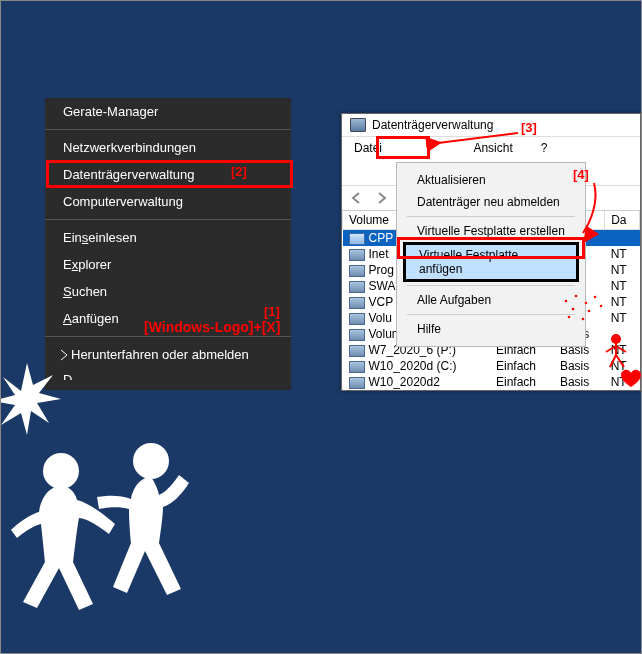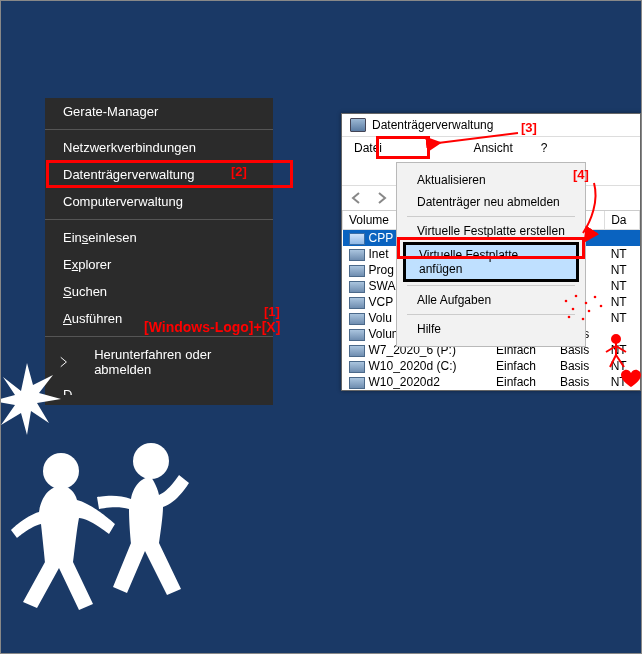--- a/index.html
+++ b/index.html
@@ -11,42 +11,41 @@
     position: relative;
     overflow: hidden;
     border: 1px solid #888;
   }
 
   
   .winx {
     position: absolute;
     left: 44px;
     top: 97px;
-    width: 228px;
+    width: 246px;
     background: #2b2b2b;
     color: #fff;
     padding: 6px 0 10px 0;
   }
   .winx .item {
     padding: 6px 18px;
     white-space: nowrap;
     font-size: 13px;
   }
   .winx .item.partial-top { padding-top: 0; }
   .winx .sep {
     height: 1px;
     background: #555;
     margin: 4px 0;
   }
   .winx .poweritem {
     display: flex;
     align-items: center;
     padding: 6px 12px;
-    gap: 24px;
-    justify-content: space-between;
+    gap: 0;
   }
   .winx u { text-decoration: underline; }
 
   
   .dm {
     position: absolute;
     left: 340px;
     top: 112px;
     width: 300px;
     background: #fff;
@@ -191,21 +190,21 @@
   <div class="item partial-top">Gerate-Manager</div>
   <div class="sep"></div>
   <div class="item">Netzwerkverbindungen</div>
   <div class="item">Datenträgerverwaltung</div>
   <div class="item">Computerverwaltung</div>
   <div class="sep"></div>
 
   <div class="item"><span>Ein</span><u>s</u><span>einlesen</span></div>
   <div class="item"><span>E</span><u>x</u><span>plorer</span></div>
   <div class="item"><span></span><u>S</u><span>uchen</span></div>
-  <div class="item"><span></span><u>A</u><span>usführen</span></div>
+  <div class="item"><span></span><u>A</u><span>anfügen</span></div>
   <div class="sep"></div>
   <div class="poweritem">
     <svg width="14" height="14" viewBox="0 0 14 14">
         <path d="M4 2l6 5-6 5" fill="none" stroke="#fff" stroke-width="1"></path>
       </svg>
     <span>Herunterfahren oder abmelden</span>
   </div>
   <div class="item" style="padding:4px 18px 0;height:12px;overflow:hidden"><u>D</u>&nbsp;&nbsp;&nbsp;</div>
 </div>
 

